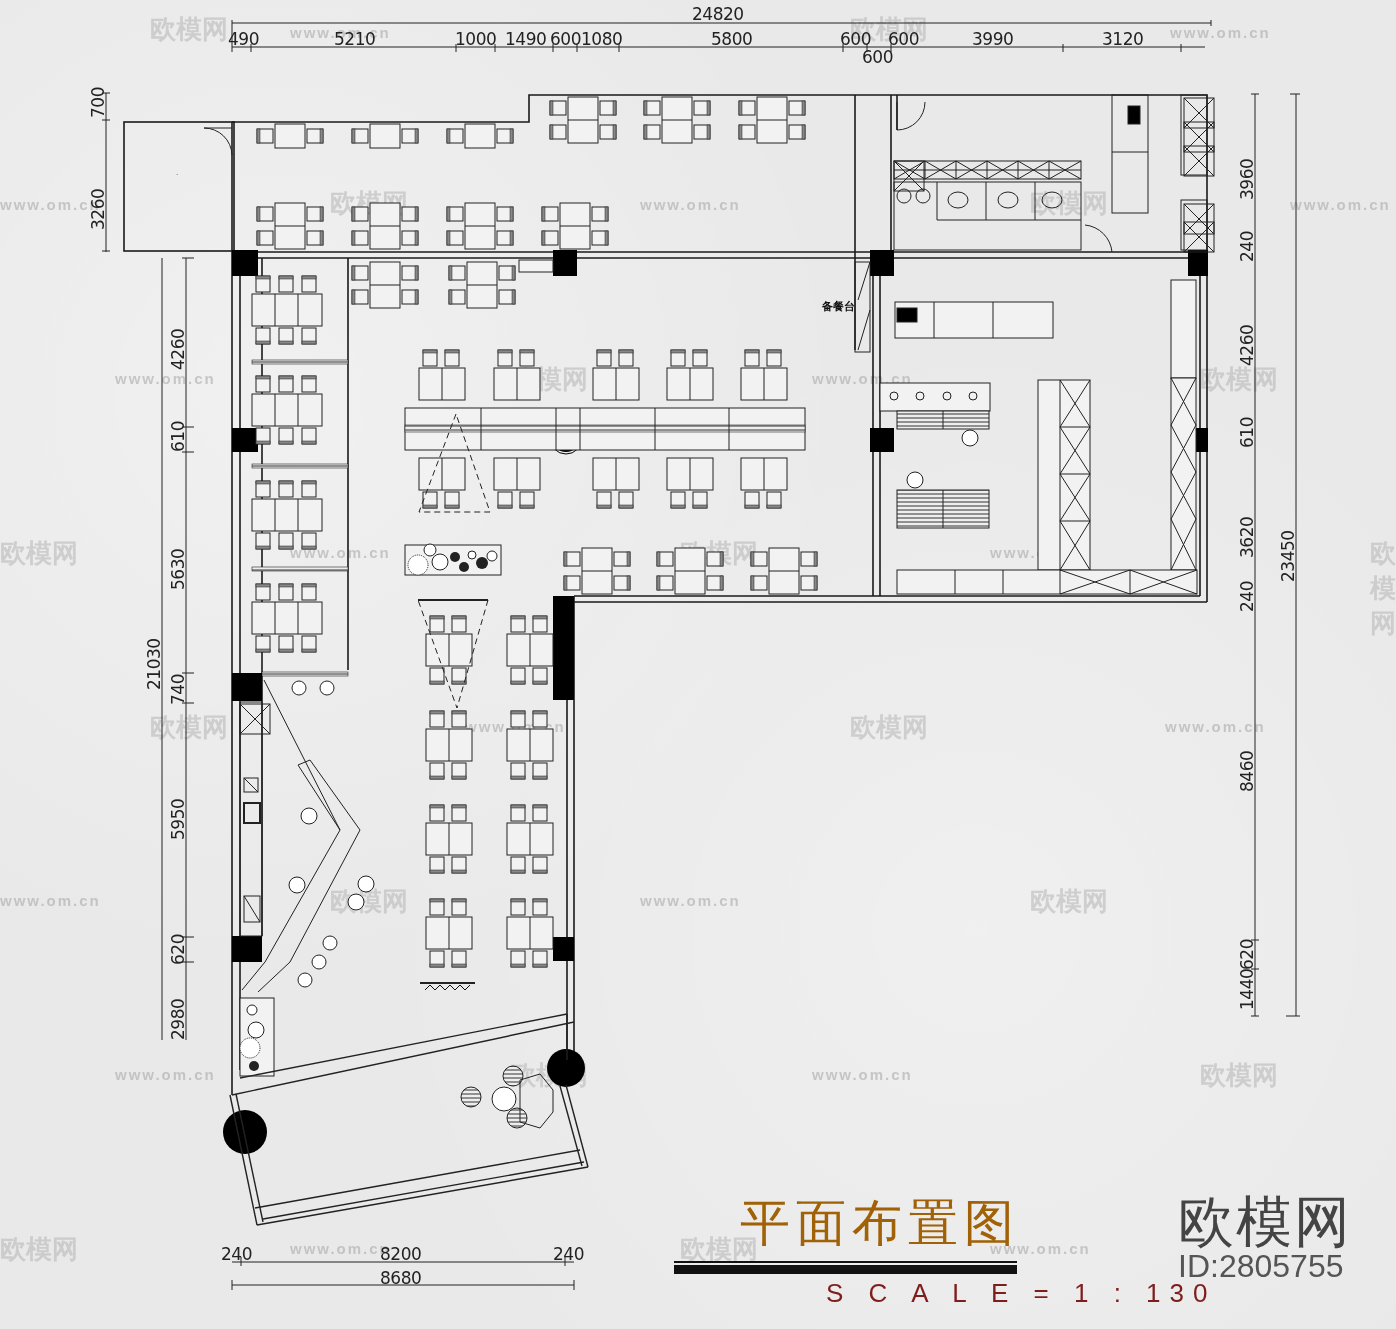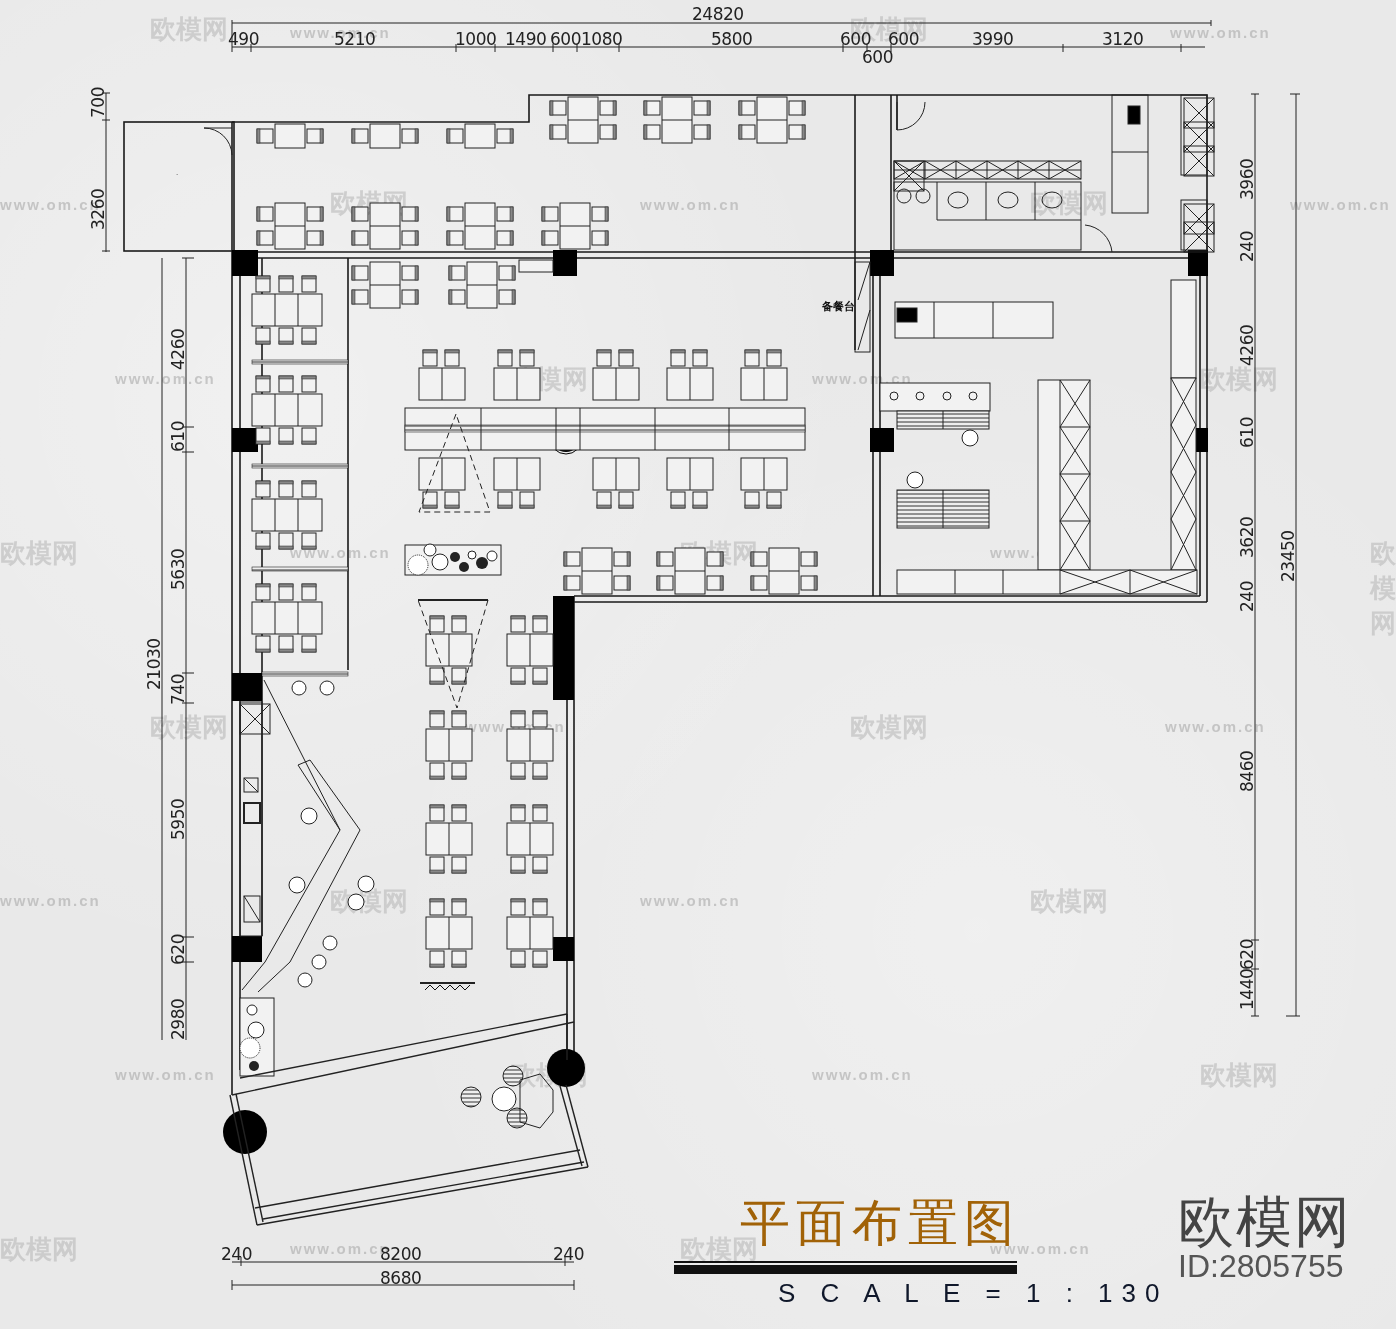--- a/index.html
+++ b/index.html
@@ -6,21 +6,21 @@
   body{width:1396px;height:1329px;background:#ebebeb;position:relative;overflow:hidden;font-family:"DejaVu Sans",sans-serif;}
   .paper{position:absolute;inset:0;background:
     radial-gradient(circle at 20% 30%, rgba(255,255,255,0.35) 0, rgba(255,255,255,0) 40%),
     radial-gradient(circle at 70% 70%, rgba(255,255,255,0.3) 0, rgba(255,255,255,0) 45%),
     #e9e9e9;}
   svg.plan{position:absolute;left:0;top:0;}
   .dim{font-family:"DejaVu Sans",sans-serif;font-size:17px;fill:#222;letter-spacing:-0.5px;}
   .title{position:absolute;left:740px;top:1190px;font-size:50px;letter-spacing:6px;color:#a16207;font-family:"DejaVu Sans",sans-serif;text-align:center;}
   .title-line-thin{position:absolute;left:674px;top:1261px;width:343px;height:2px;background:#111;}
   .title-line-thick{position:absolute;left:674px;top:1265px;width:343px;height:9px;background:#111;}
-  .scale{position:absolute;left:778px;top:1278px;font-size:26px;letter-spacing:9px;color:#0f172a;font-family:"Liberation Sans",sans-serif;}
+  .scale{position:absolute;left:826px;top:1278px;font-size:26px;letter-spacing:9px;color:#7f1d1d;font-family:"Liberation Sans",sans-serif;}
   .wm-brand{position:absolute;left:1178px;top:1185px;font-size:56px;color:#444;letter-spacing:2px;font-family:"DejaVu Sans",sans-serif;}
   .wm-id{position:absolute;left:1178px;top:1248px;font-size:32px;color:#555;font-family:"Liberation Sans",sans-serif;}
   .wm{position:absolute;font-size:26px;color:rgba(180,180,180,0.55);font-family:"DejaVu Sans",sans-serif;font-weight:bold;}
   .wm-url{position:absolute;font-size:15px;color:rgba(170,170,170,0.6);font-family:Liberation Sans, sans-serif;font-weight:bold;letter-spacing:2px;}
 </style>
 </head>
 <body>
 
 <div class="paper"></div>
 

